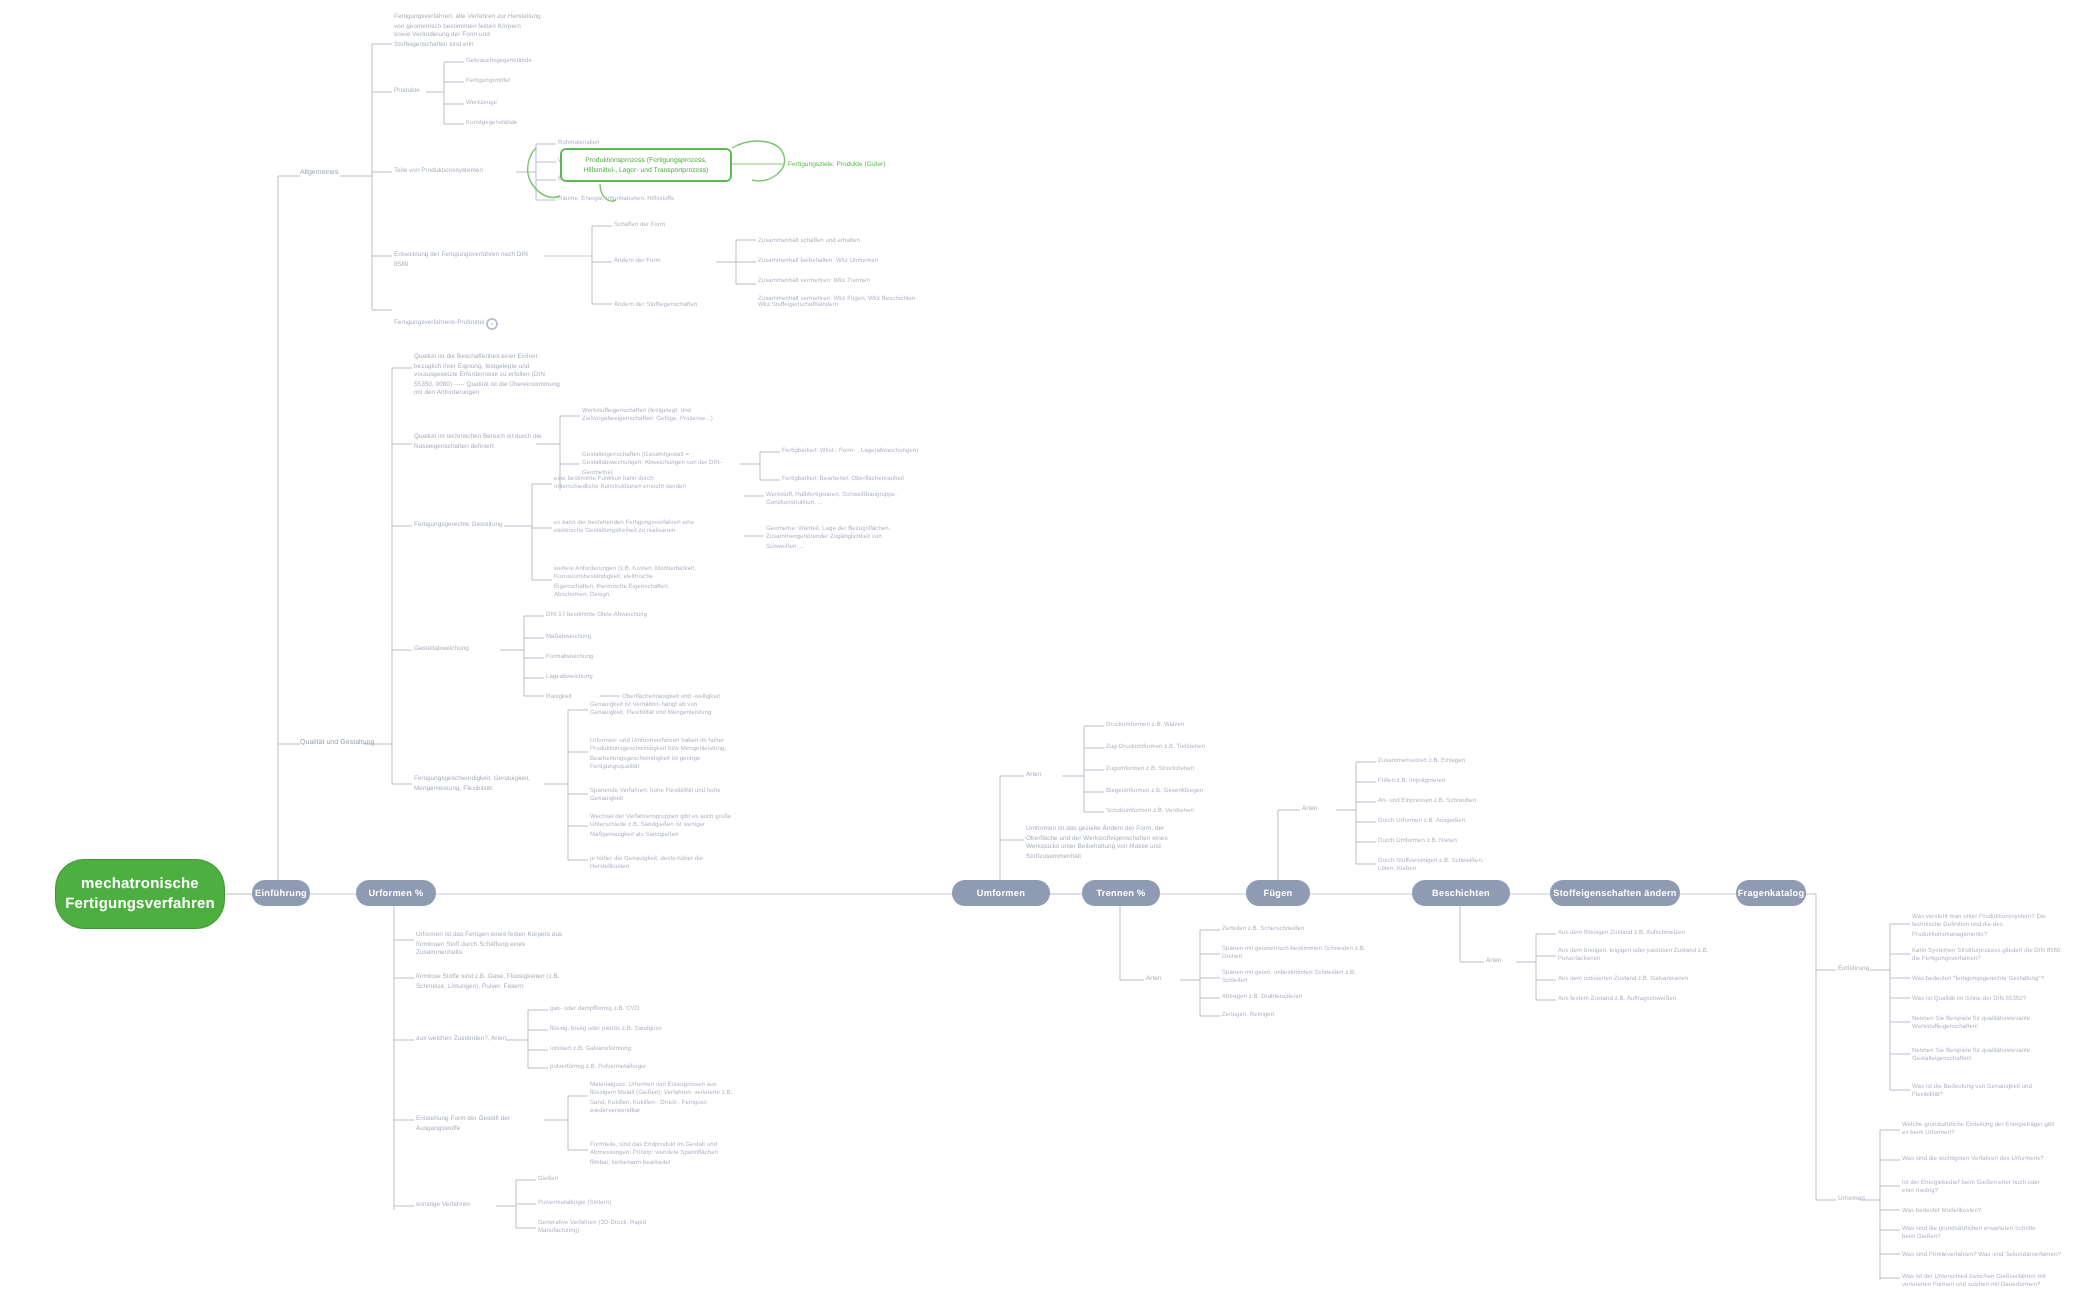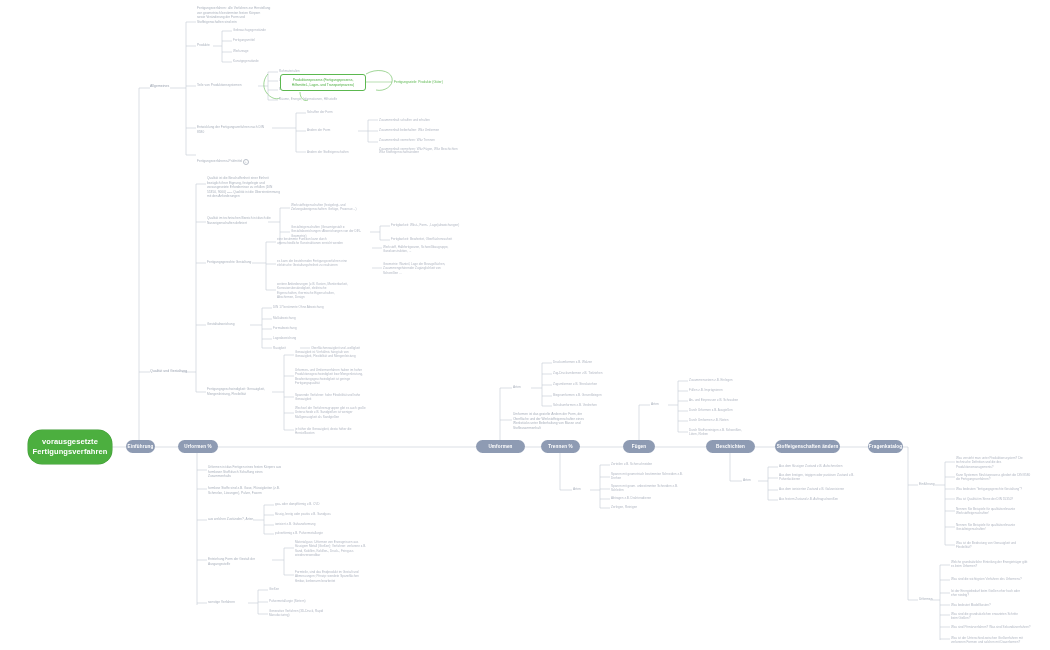--- a/index.html
+++ b/index.html
@@ -232,21 +232,21 @@
       <path d="M940 639 H950"></path>
     </g>
 
     <g fill="none" stroke="#79c46c" stroke-width="0.7">
       <path d="M268 74 C264 78 262 86 266 92 C270 98 276 100 280 98"></path>
       <path d="M366 74 C376 68 390 70 392 78 C394 86 384 92 376 90"></path>
       <path d="M300 92 C300 98 304 102 308 100"></path>
     </g>
   </svg>
 
-  <div class="root" style="left:28px;top:430px;width:84px;height:34px;">vorausgesetzte
+  <div class="root" style="left:28px;top:430px;width:84px;height:34px;">mechatronische
 Fertigungsverfahren</div>
 
   <div class="spine" style="left:126px;top:440px;width:29px;height:13px;">Einführung</div>
   <div class="spine" style="left:178px;top:440px;width:40px;height:13px;">Urformen  %</div>
   <div class="spine" style="left:476px;top:440px;width:49px;height:13px;">Umformen</div>
   <div class="spine" style="left:541px;top:440px;width:39px;height:13px;">Trennen  %</div>
   <div class="spine" style="left:623px;top:440px;width:32px;height:13px;">Fügen</div>
   <div class="spine" style="left:706px;top:440px;width:49px;height:13px;">Beschichten</div>
   <div class="spine" style="left:775px;top:440px;width:65px;height:13px;">Stoffeigenschaften ändern</div>
   <div class="spine" style="left:868px;top:440px;width:35px;height:13px;">Fragenkatalog</div>

